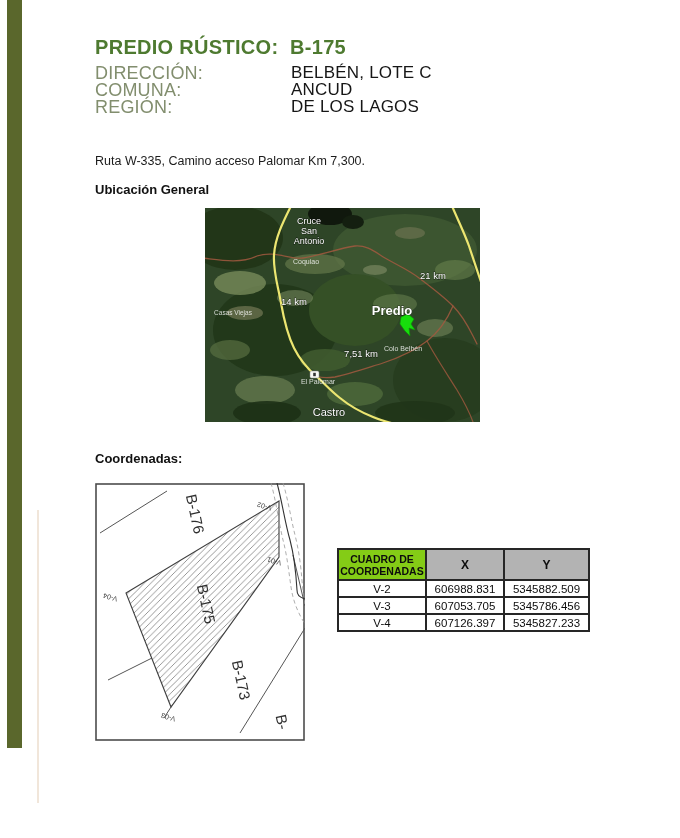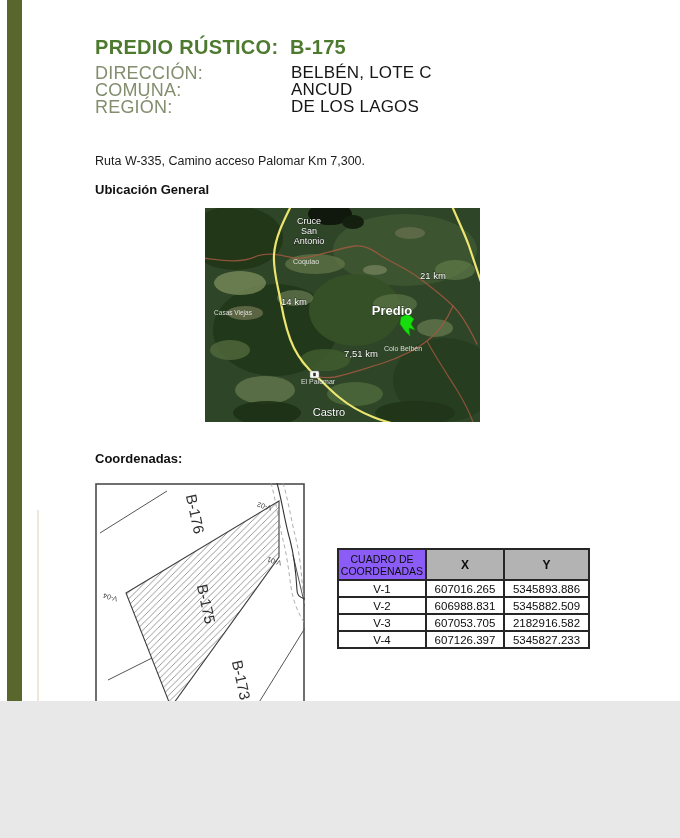--- a/index.html
+++ b/index.html
@@ -1,34 +1,34 @@
 <!DOCTYPE html>
 <html><head>
 <meta charset="utf-8">
 <style>
   html,body{margin:0;padding:0;background:#e8e8e8;}
   #page{
-    position:relative;width:680px;height:701px;background:#ffffff;
+    position:relative;width:680px;height:838px;background:#ffffff;
     font-family:"Liberation Sans",sans-serif;overflow:hidden;margin:0 auto;
   }
   .abs{position:absolute;}
   .green-bar{left:7px;top:0;width:15px;height:748px;background:#5a672c;}
   .scan-line{left:37px;top:510px;width:2px;height:293px;background:#f1e6da;}
   .doc-title{font-size:20px;font-weight:bold;color:#4e7a30;letter-spacing:.3px;}
   .field-label{font-size:18px;color:#828e6e;letter-spacing:.2px;}
   .field-value{font-size:17px;color:#161616;letter-spacing:.2px;}
   .para{font-size:12.5px;color:#1c1c1c;line-height:21px;width:493px;}
   .para.justify{text-align:justify;text-align-last:justify;}
   .heading{font-size:13px;font-weight:bold;color:#111;text-align:center;}
   table.coords{
     border-collapse:collapse;table-layout:fixed;width:251px;
     font-size:11.5px;color:#0d0d0d;
   }
   table.coords td{border:2px solid #262626;text-align:center;vertical-align:middle;padding:0;}
-  td.hdr-title{background:#8b5cf6;font-weight:normal;font-size:10.5px;line-height:12px;height:29px;}
+  td.hdr-title{background:#84cc16;font-weight:bold;font-size:10.5px;line-height:12px;height:29px;}
   td.hdr-xy{background:#b3b3b3;font-weight:bold;font-size:12px;height:29px;}
   tr.datarow td{height:15px;}
   svg text{font-family:"Liberation Sans",sans-serif;}
   .map-label{fill:#ffffff;paint-order:stroke;stroke:rgba(0,0,0,.55);stroke-width:.8px;}
   .map-label-faint{fill:rgba(255,255,255,.8);}
   .plan-label{fill:#2f2f2f;}
   .vertex-label{fill:#3a3a3a;}
 </style>
 </head>
 <body>
@@ -155,33 +155,28 @@
     <tbody>
         <tr>
       <td class="hdr-title">
         <div>CUADRO DE</div>
         <div>COORDENADAS</div>
       </td>
       <td class="hdr-xy">X</td>
       <td class="hdr-xy">Y</td>
     </tr>
     <tr class="datarow">
-      <td>V-1</td>
-      <td>607016.265</td>
-      <td>5345893.886</td>
-    </tr>
-    <tr class="datarow">
       <td>V-2</td>
       <td>606988.831</td>
       <td>5345882.509</td>
     </tr>
     <tr class="datarow">
       <td>V-3</td>
       <td>607053.705</td>
-      <td>2182916.582</td>
+      <td>5345786.456</td>
     </tr>
     <tr class="datarow">
       <td>V-4</td>
       <td>607126.397</td>
       <td>5345827.233</td>
     </tr>
   </tbody>
     </table>
 
 </div>

